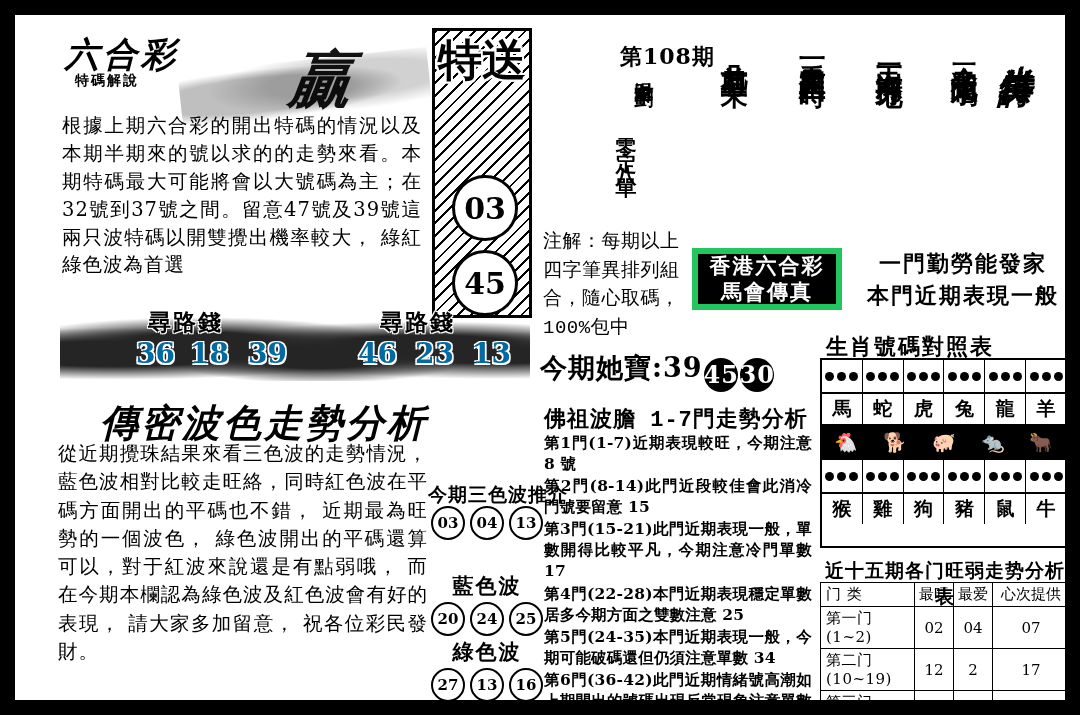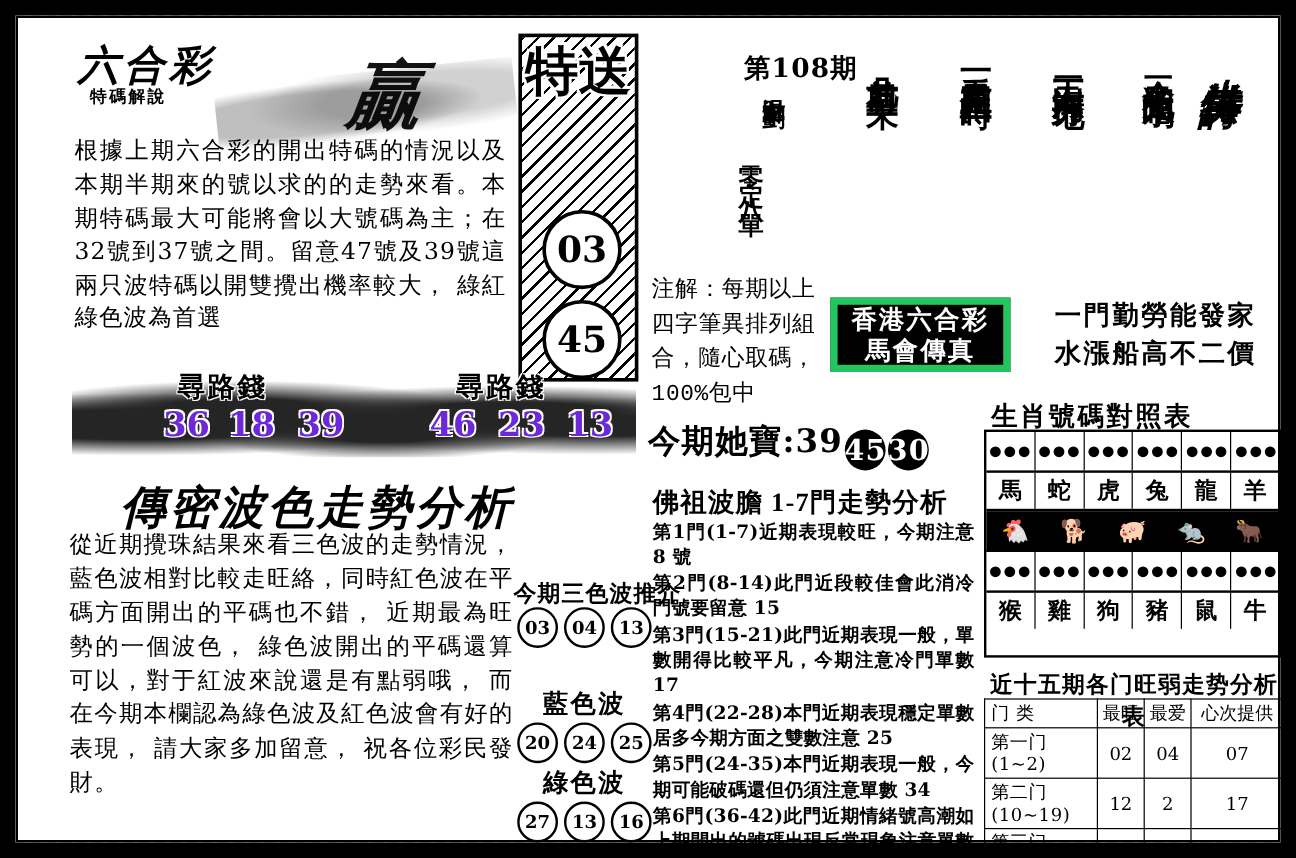--- a/index.html
+++ b/index.html
@@ -166,21 +166,21 @@
     text-shadow:1px 1px 0 #fff,-1px -1px 0 #fff,1px -1px 0 #fff,-1px 1px 0 #fff;
   }
   .xl-l{left:88px;}
   .xl-r{left:320px;}
   .xunlu-nums{
     position:absolute;left:0;top:32px;width:470px;height:44px;
   }
   .xl-num{
     position:absolute;top:0;
     font-family:"DejaVu Serif","Liberation Serif",serif;
-    font-size:28px;font-weight:bold;color:#6d28d9;
+    font-size:28px;font-weight:bold;color:#0369a1;
     text-shadow:1.5px 1.5px 0 #fff,-1.5px -1.5px 0 #fff,1.5px -1.5px 0 #fff,-1.5px 1.5px 0 #fff;
   }
 
   
   .jinqi{
     position:absolute;left:520px;top:330px;width:290px;height:42px;
     font-family:"DejaVu Serif","Liberation Serif",serif;
     font-size:27px;font-weight:bold;letter-spacing:1px;
     white-space:nowrap;
   }
@@ -255,21 +255,21 @@
     font-family:"DejaVu Serif","Liberation Serif",serif;
     font-size:15px;font-weight:bold;
   }
   .tri-red{top:486px;}
   .tri-blue{top:552px;}
   .tri-green{top:618px;}
 
   
   .fozu-title{
     position:absolute;left:524px;top:384px;
-    font-family:Liberation Serif, serif;
+    font-family:Liberation Mono, monospace;
     font-size:22px;font-weight:bold;letter-spacing:1px;
   }
   .fozu-body{
     position:absolute;left:524px;top:412px;width:268px;height:252px;
     font-family:"DejaVu Serif","Liberation Serif",serif;
     font-size:15.5px;line-height:1.36;letter-spacing:0.2px;
     font-weight:bold;text-align:justify;
   }
   .fozu-body p{margin:0 0 1px 0;}
 
@@ -325,21 +325,21 @@
     <div class="poem poem3">三山六海一分地</div>
     <div class="poem poem4">三个和尚无水喝</div>
     <div class="poem-title">生肖特供詩</div>
 
     <div class="hk-box">
       <div>香港六合彩</div>
       <div>馬會傳真</div>
     </div>
     <div class="couplet">
       <div>一門勤勞能發家</div>
-      <div>水漲船高不二價</div>
+      <div>本門近期表現一般</div>
     </div>
 
     <div class="xunlu">
       <div class="xunlu-ink"></div>
       <div class="xunlu-label xl-l">尋路錢</div>
       <div class="xunlu-label xl-r">尋路錢</div>
       <div class="xunlu-nums">
         <span class="xl-num" style="left:76px;">36</span>
         <span class="xl-num" style="left:130px;">18</span>
         <span class="xl-num" style="left:188px;">39</span>

